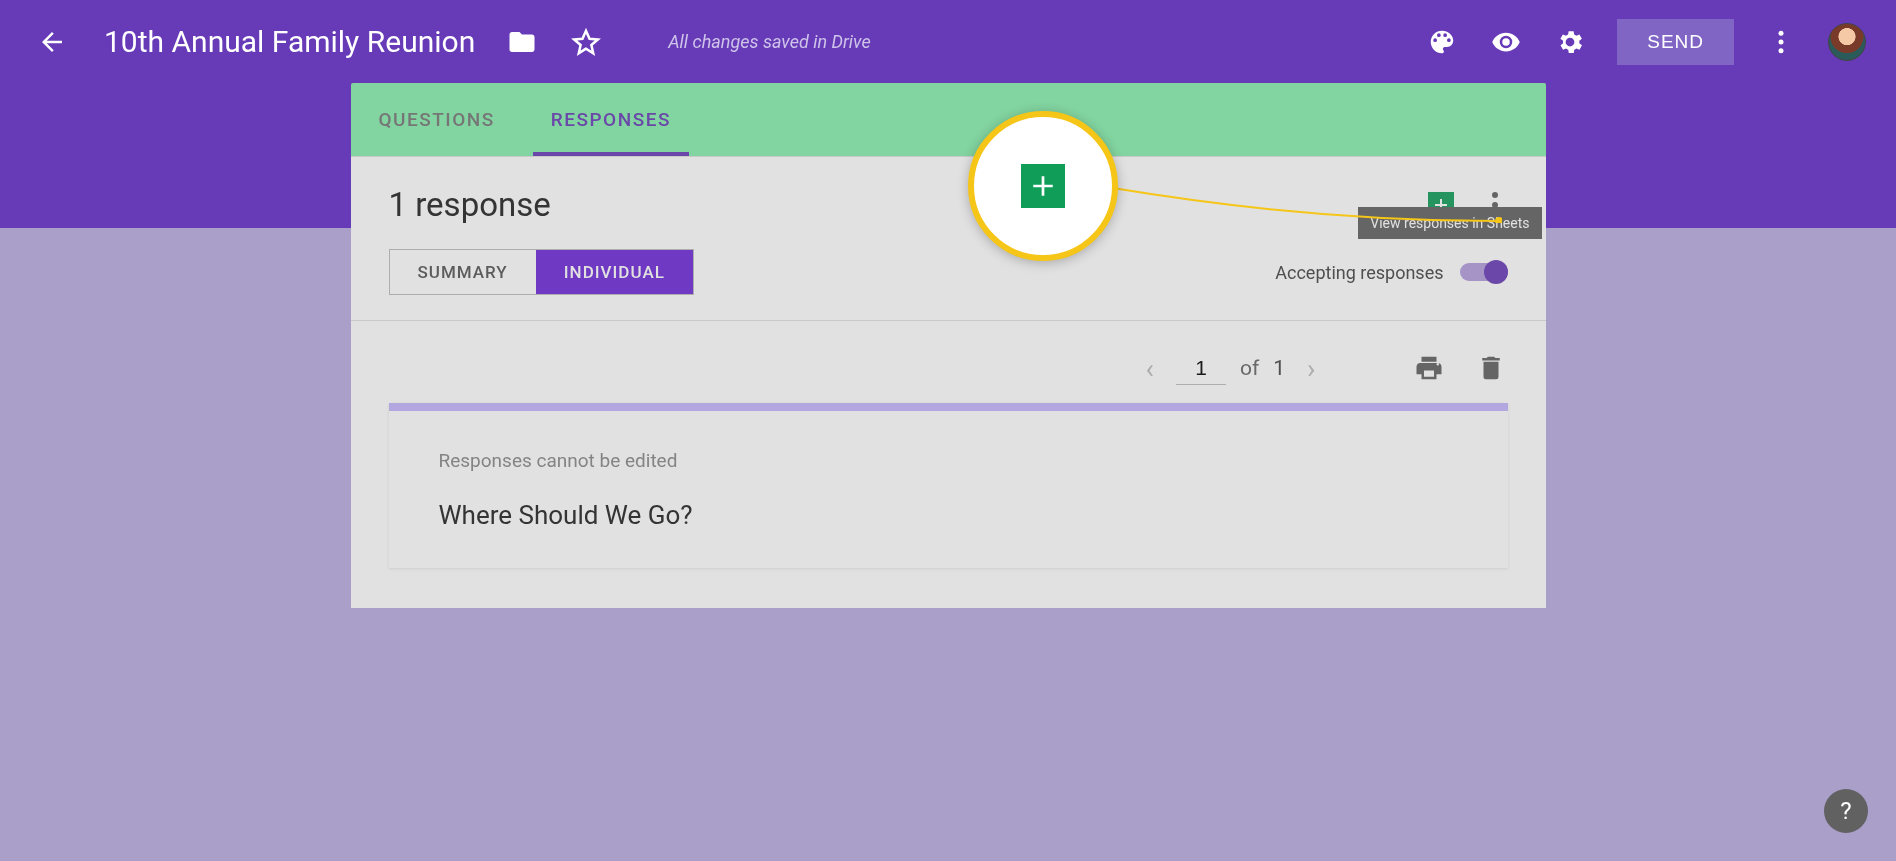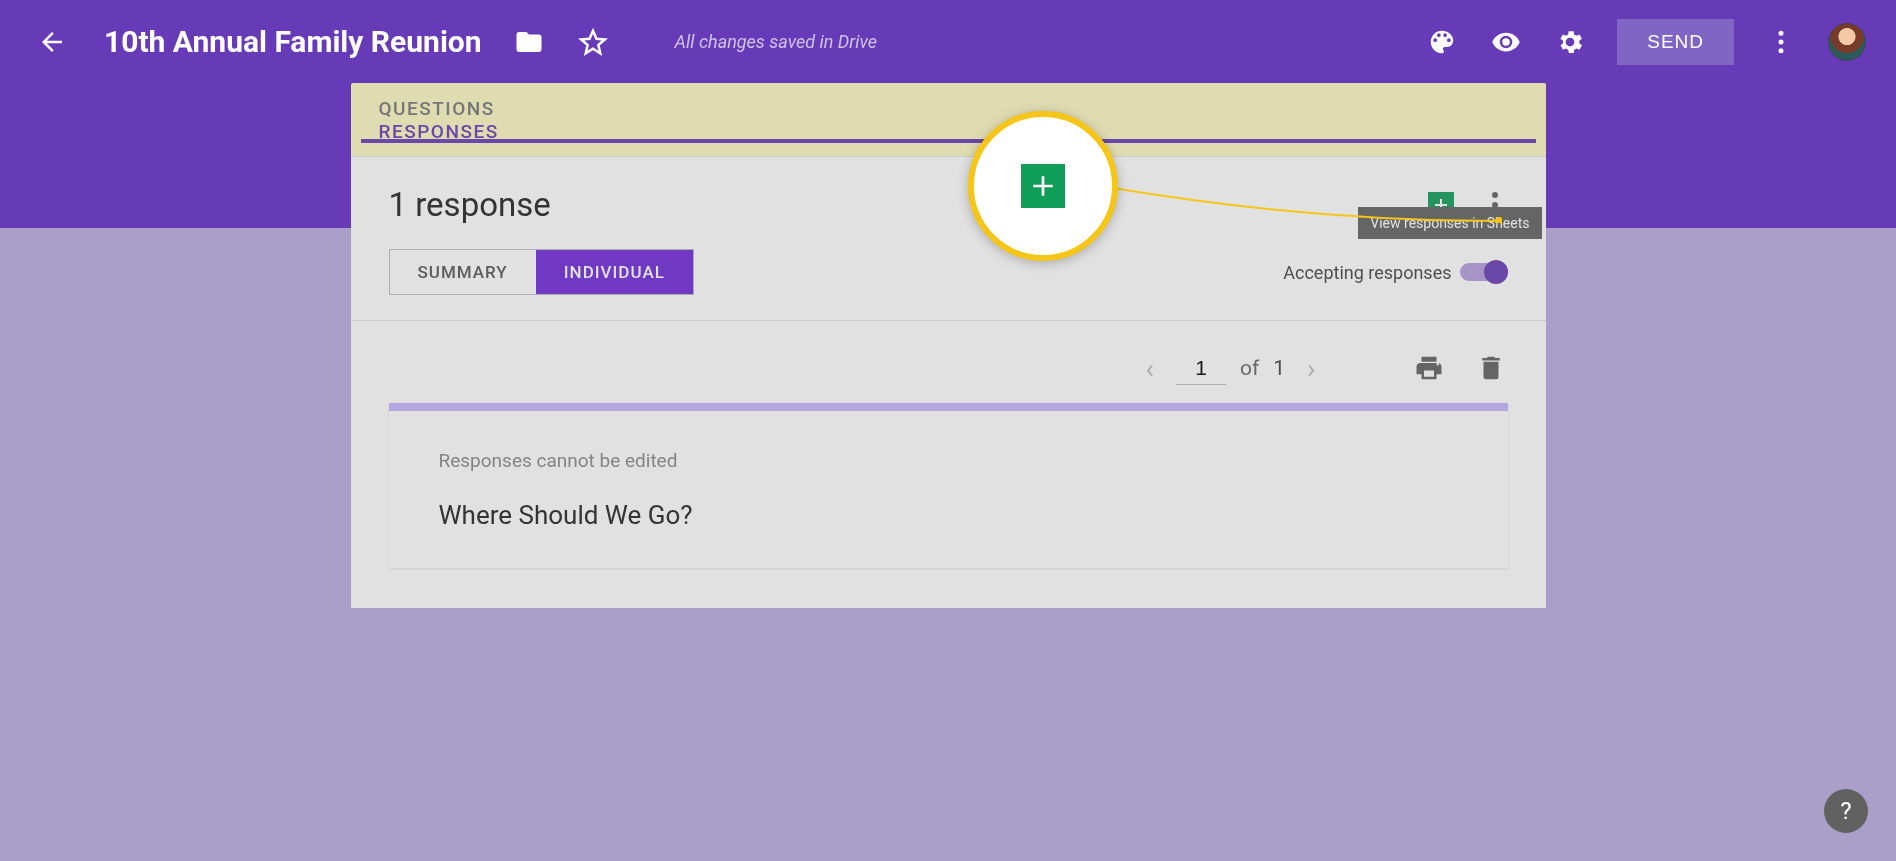--- a/index.html
+++ b/index.html
@@ -13,21 +13,21 @@
   background: #673ab7;
   height: 83px;
   display: flex;
   align-items: center;
   padding: 0 30px 0 35px;
   color: #fff;
 }
 .hdr-left { display: flex; align-items: center; gap: 30px; }
 .icon-btn { width: 34px; height: 34px; display: inline-flex; align-items: center; justify-content: center; cursor: pointer; color: #fff; }
 .icon-btn svg { width: 30px; height: 30px; fill: currentColor; }
-.form-title { font-size: 30px; font-weight: 700; color: #fff; margin-left: 5px; }
+.form-title { font-size: 30px; font-weight: 400; color: #fff; margin-left: 5px; }
 .hdr-status { font-size: 18px; color: #cfc4ea; font-style: italic; margin-left: 35px; }
 .hdr-right { margin-left: auto; display: flex; align-items: center; gap: 30px; }
 .send-btn {
   background: #8165c5;
   color: #fff;
   border: none;
   padding: 0 30px;
   height: 46px;
   font-size: 19px;
   font-weight: 500;
@@ -47,28 +47,26 @@
   position: relative;
 }
 .dim-overlay {
   position: absolute;
   inset: 0;
   background: rgba(120,120,120,0.22);
   pointer-events: none;
   z-index: 5;
 }
 .tabs-card {
-  background: #fef9c3;
+  background: #86efac;
   border-radius: 2px 2px 0 0;
   display: flex;
-  justify-content: center;
   height: 74px;
   border-bottom: 1px solid #e0e0e0;
   position: relative;
-  flex-direction: column;
 }
 .tab {
   padding: 0 28px;
   display: flex;
   align-items: center;
   font-size: 19px;
   font-weight: 500;
   letter-spacing: 1.5px;
   color: #777;
   cursor: pointer;
@@ -113,21 +111,21 @@
 .seg-group { display: flex; border: 1px solid #bdbdbd; }
 .seg {
   padding: 12px 28px;
   font-size: 17px;
   font-weight: 500;
   letter-spacing: 1px;
   cursor: pointer;
 }
 .seg.inactive { background: #fff; color: #555; }
 .seg.active { background: #6d28d9; color: #fff; }
-.accepting-wrap { margin-left: auto; display: flex; align-items: center; gap: 8px; font-size: 18px; color: #444; }
+.accepting-wrap { margin-left: auto; display: flex; align-items: center; gap: 16px; font-size: 18px; color: #444; }
 .toggle {
   width: 48px; height: 18px; background: #b39ddb; border-radius: 10px; position: relative; cursor: pointer;
 }
 .toggle .knob {
   width: 24px; height: 24px; background: #673ab7; border-radius: 50%;
   position: absolute; right: 0; top: -3px;
 }
 .nav-card {
   background: #fff;
   padding: 30px 38px 40px;

